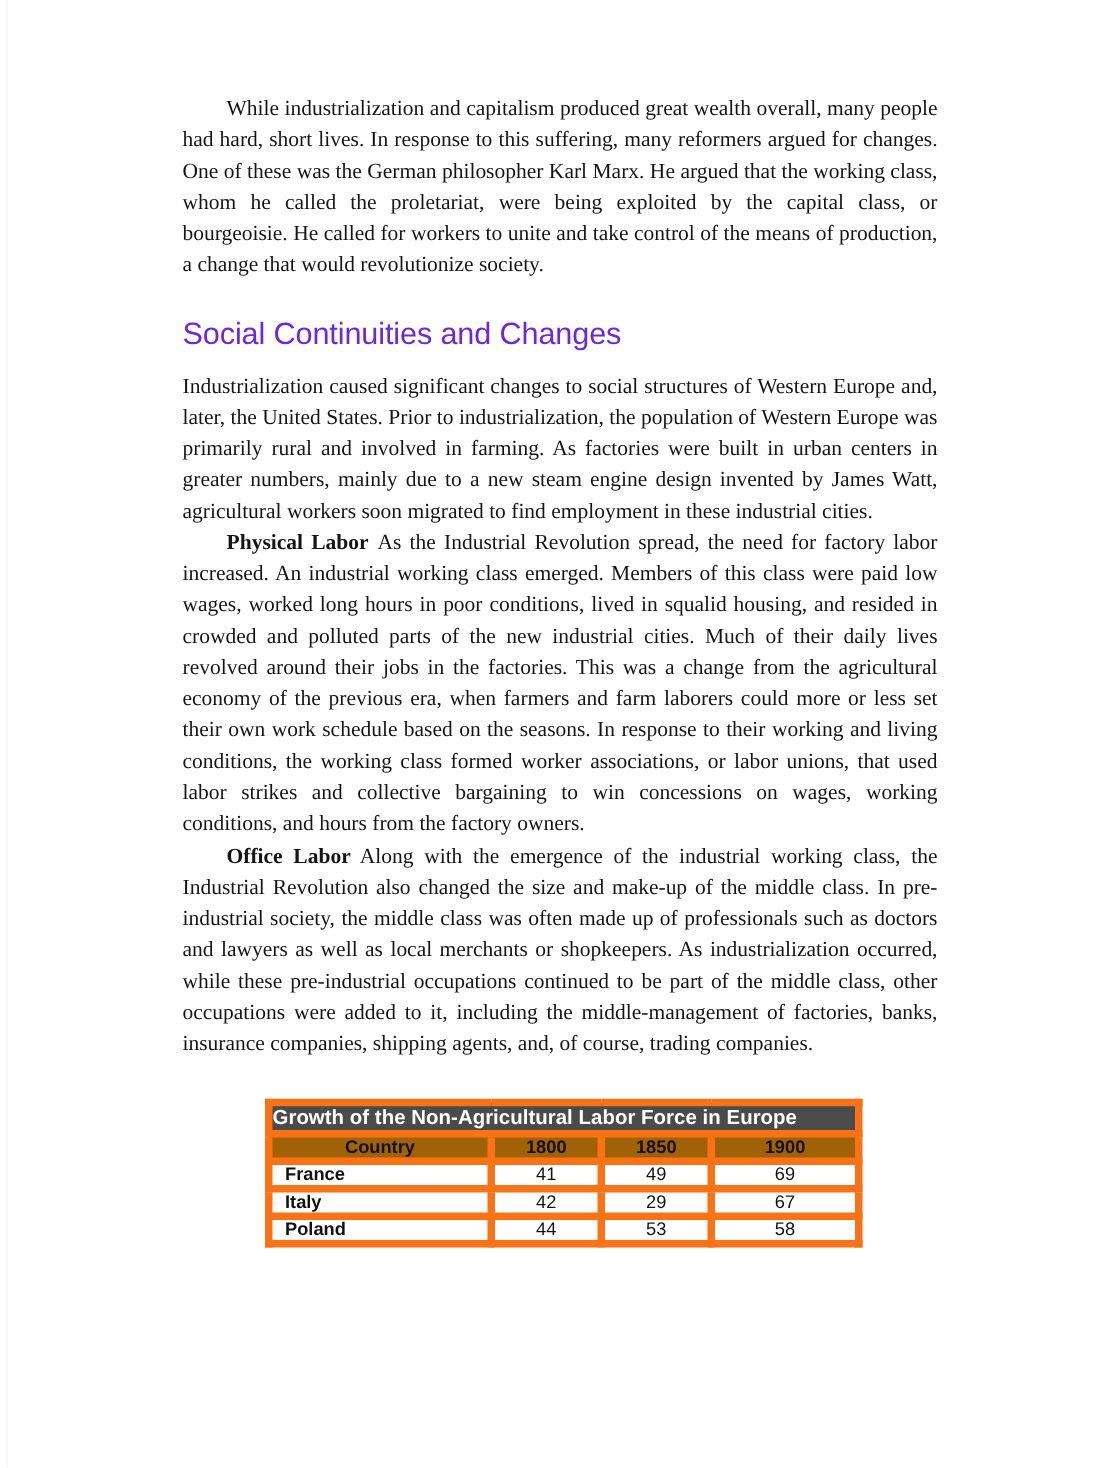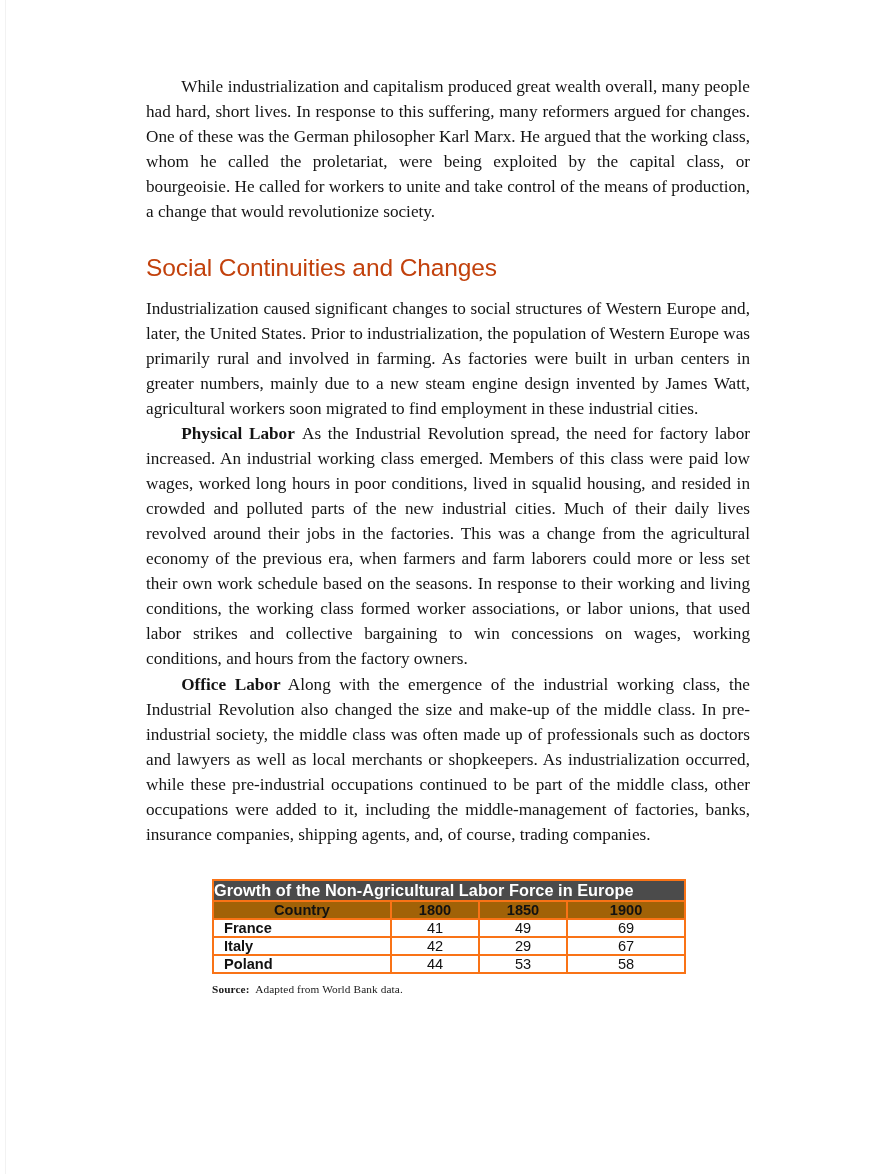--- a/index.html
+++ b/index.html
@@ -64,21 +64,21 @@
   .run-in-gap {
     display: inline-block;
     width: 0.42em;
   }
 
   h2.section-heading {
     font-family: "Liberation Sans", "DejaVu Sans", sans-serif;
     font-size: 24.5px;
     font-weight: normal;
     letter-spacing: -0.1px;
-    color: #c2410c;
+    color: #6d28d9;
     margin: 30px 0 14px 0;
     line-height: 1.15;
   }
 
   .gap-para { margin-top: 14px; }
 
   
   .table-block {
     position: absolute;
     left: 212px;
@@ -89,21 +89,21 @@
   table.data-table {
     width: 472px;
     border-collapse: collapse;
     table-layout: fixed;
     font-family: "Liberation Sans", "DejaVu Sans", sans-serif;
     background: #ffffff;
   }
 
   table.data-table th,
   table.data-table td {
-    border: 2px solid #f97316;
+    border: 6px solid #f97316;
     padding: 0;
     margin: 0;
   }
 
   .tbl-title-row th {
     background: #4b4b4b;
     color: #ffffff;
     font-size: 16.3px;
     font-weight: bold;
     text-align: left;
@@ -210,17 +210,16 @@
         </tr>
         <tr class="tbl-body-row">
           <td class="country-cell">Poland</td>
           <td>44</td>
           <td>53</td>
           <td>58</td>
         </tr>
       </tbody>
     </table>
 
-    <div class="source-line"><span class="source-label">Source:</span><span class="source-gap"></span><span>Adapted from World Bank data.</span></div>
 
   </div>
 
 </div>
 
 </body></html>

